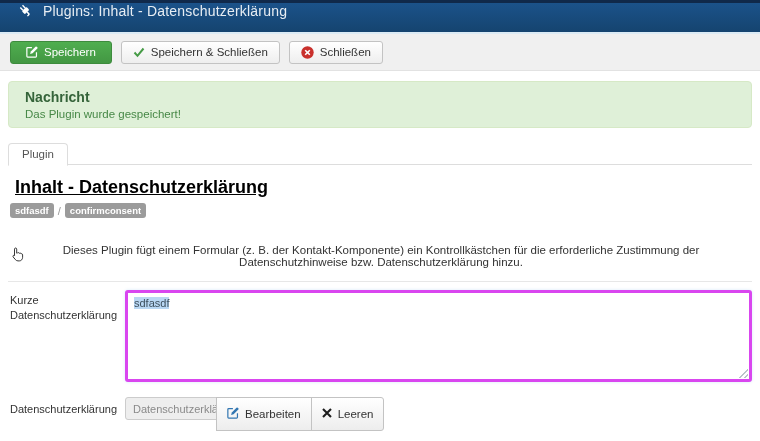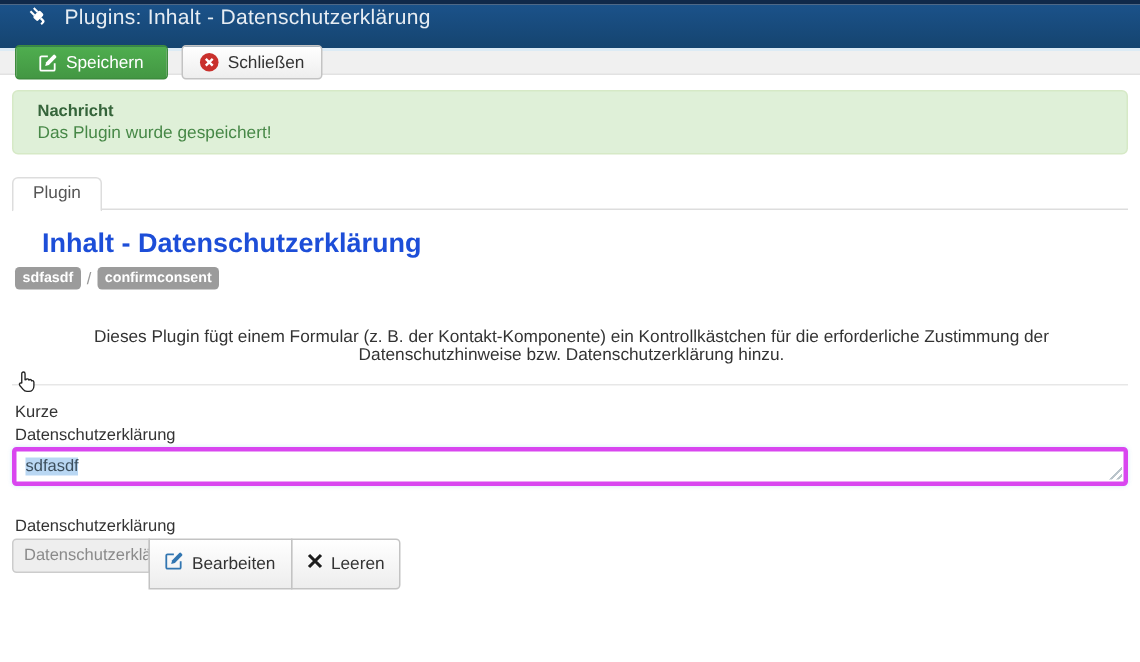--- a/index.html
+++ b/index.html
@@ -19,21 +19,21 @@
     border-top: 3px solid #10294a;
     border-bottom: 2px solid #dcebf5;
     display: flex; 
     padding: 0 12px;
   }
   .header .app-icon { display: inline-flex; margin: 0 10px 0 6px; }
   .header .title { color: #e7edf3; font-size: 14px; letter-spacing: .2px; }
 
   
   .toolbar {
-    height: 16px;
+    height: 37px;
     background: #f0f0f0;
     border-bottom: 1px solid #e2e2e2;
     display: flex; align-items: center; gap: 9px;
     padding: 0 10px;
   }
   .btn {
     display: inline-flex; align-items: center; gap: 6px;
     height: 23px; padding: 0 11px;
     font-family: "Liberation Sans", sans-serif;
     font-size: 11.5px; color: #333;
@@ -49,47 +49,47 @@
 
   
   .content { padding: 0 8px; }
   .alert {
     margin-top: 10px;
     background: #dff0d8;
     border: 1px solid #d6e9c6;
     border-radius: 4px;
     padding: 5px 16px 7px;
   }
-  .alert-title { font-size: 11px; font-weight: bold; color: #35643a; margin-top: 2px; }
+  .alert-title { font-size: 14px; font-weight: bold; color: #35643a; margin-top: 2px; }
   .alert-msg { font-size: 11.5px; color: #478847; margin-top: 3px; }
 
   .tabs { margin-top: 14px; border-bottom: 1px solid #ddd; padding-left: 0px; height: 23px; }
   .tab {
     display: inline-block;
     padding: 4px 13px 5px;
     font-size: 11.5px; color: #555;
     background: #fff;
     border: 1px solid #ddd; border-bottom: 1px solid #fff;
     border-radius: 4px 4px 0 0;
     position: relative; top: 1px;
     cursor: pointer;
   }
 
-  h1.page-heading { margin-top: 12px; margin-left: 20px; font-size: 18px; color: #1d4ed8; font-weight: bold; }
+  h1.page-heading { margin-top: 12px; margin-left: 7px; font-size: 18px; color: #000000; font-weight: bold; text-decoration: underline; }
   .badges { margin-top: 5px; margin-left: 2px; display: flex; align-items: center; gap: 4px; }
   .badge {
     background: #9b9b9b; color: #fff;
     font-size: 9.5px; font-weight: bold;
     padding: 2px 5px 2px; border-radius: 3px;
   }
   .badge-sep { color: #999; font-size: 11px; }
   .desc { margin-top: 26px; margin-left: 2px; font-size: 11.5px; color: #333; text-align: center; }
   hr.rule { border: none; border-top: 1px solid #e7e7e7; margin-top: 13px; }
 
-  .form-row { display: flex; margin-top: 8px; flex-direction: column; }
+  .form-row { display: flex; margin-top: 8px; }
   .form-label {
     width: 117px; flex: none;
     padding: 3px 4px 0 2px;
     font-size: 11px; color: #333; line-height: 1.35;
   }
   .fake-textarea {
     position: relative;
     flex: 1; height: 92px;
     background: #fff;
     border: 3px solid #d946ef;
@@ -155,20 +155,28 @@
 
   <div class="toolbar">
     <button class="btn btn-success">
       <span class="ico">
         <svg width="12" height="12" viewBox="0 0 14 14">
           <path fill="none" stroke="#ffffff" stroke-width="1.4" d="M12.2 7.2V12a1 1 0 0 1-1 1H2a1 1 0 0 1-1-1V2.8a1 1 0 0 1 1-1h4.9"></path>
           <path fill="#ffffff" d="M4.8 9.3l.8-2.9 5.5-5.6a1 1 0 0 1 1.4 0l.7.7a1 1 0 0 1 0 1.4L7.7 8.5z"></path>
         </svg>
       </span>
       <span>Speichern</span>
+    </button>
+    <button class="btn">
+      <span class="ico">
+        <svg width="12" height="11" viewBox="0 0 12 11">
+          <path d="M1.5 5.5l3 3.3L10.5 1.5" stroke="#469b46" stroke-width="2" fill="none"></path>
+        </svg>
+      </span>
+      <span>Speichern &amp; Schließen</span>
     </button>
     <button class="btn">
       <span class="ico">
         <svg width="13" height="13" viewBox="0 0 13 13">
           <circle cx="6.5" cy="6.5" r="6.2" fill="#c9302c"></circle>
           <path d="M4.2 4.2l4.6 4.6M8.8 4.2L4.2 8.8" stroke="#ffffff" stroke-width="1.6"></path>
         </svg>
       </span>
       <span>Schließen</span>
     </button>

